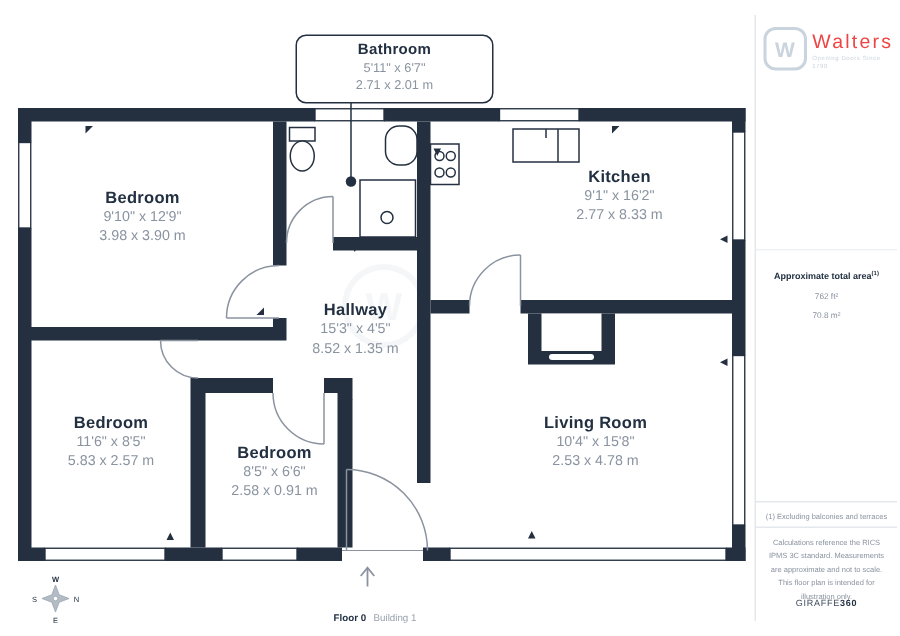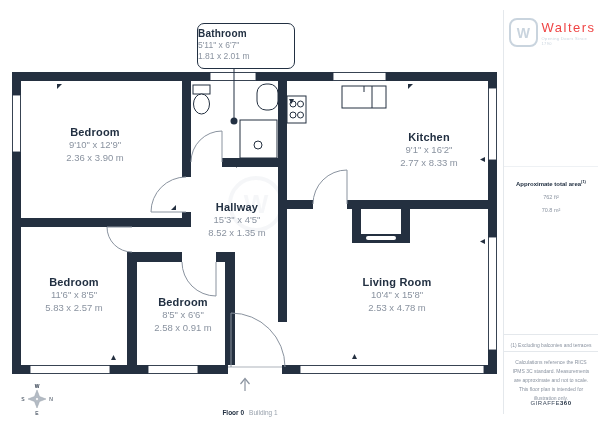--- a/index.html
+++ b/index.html
@@ -8,30 +8,30 @@
     font-family:"Liberation Sans",sans-serif;overflow:hidden;
     -webkit-font-smoothing:antialiased;
   }
   svg{position:absolute;left:0;top:0;}
 
   
   .room-label{position:absolute;transform:translateX(-50%);text-align:center;white-space:nowrap;z-index:5;}
   .room-title{font-size:11px;font-weight:bold;color:#223042;letter-spacing:.2px;}
   .room-dims{font-size:9.5px;color:#8a93a0;line-height:1.35;margin-top:1px;}
   #label-bed1{left:95px;top:126px;}
-  #label-kitchen{left:413px;top:131px;margin-left:16px;}
+  #label-kitchen{left:413px;top:112px;}
   #label-hall{left:237px;top:201px;}
   #label-bed2{left:74px;top:276px;}
   #label-bed3{left:183px;top:296px;}
   #label-living{left:397px;top:276px;text-align:center;}
 
   
   .callout{position:absolute;left:197px;top:23px;width:96px;z-index:6;
     background:#fff;border:1.3px solid #223042;border-radius:7px;
-    text-align:left;padding:4px 0 5px;}
+    text-align:center;padding:4px 17px 5px;}
   .callout .room-title{font-size:10px;}
   .callout .room-dims{font-size:8.5px;}
 
   
   .sidebar{position:absolute;left:503px;top:10px;width:94px;height:404px;
     border-left:1px solid #e4e8ec;z-index:5;}
   .brand{position:absolute;top:8px;left:5px;display:flex;align-items:center;gap:4px;}
   .brand-mark{width:25px;height:25px;border:2.5px solid #c9d4de;border-radius:8px;
     display:flex;align-items:center;justify-content:center;
     font-size:14px;font-weight:bold;color:#c9d4de;}
@@ -204,29 +204,29 @@
     <text x="51" y="401" text-anchor="middle" font-size="5" fill="#223042" font-family="Liberation Sans, sans-serif">N</text>
     <text x="23" y="401" text-anchor="middle" font-size="5" fill="#223042" font-family="Liberation Sans, sans-serif">S</text>
     <text x="37" y="415" text-anchor="middle" font-size="5" fill="#223042" font-family="Liberation Sans, sans-serif">E</text>
   </g>
 </svg>
 
 <div class="callout">
   <div class="room-title">Bathroom</div>
   <div class="room-dims">
     <div>5'11" x 6'7"</div>
-    <div>1.81 x 2.01 m</div>
+    <div>2.71 x 2.01 m</div>
   </div>
 </div>
 
 <div class="room-label" id="label-bed1">
   <div class="room-title">Bedroom</div>
   <div class="room-dims">
     <div>9'10" x 12'9"</div>
-    <div>2.36 x 3.90 m</div>
+    <div>3.98 x 3.90 m</div>
   </div>
 </div>
 
 <div class="room-label" id="label-kitchen">
   <div class="room-title">Kitchen</div>
   <div class="room-dims">
     <div>9'1" x 16'2"</div>
     <div>2.77 x 8.33 m</div>
   </div>
 </div>

